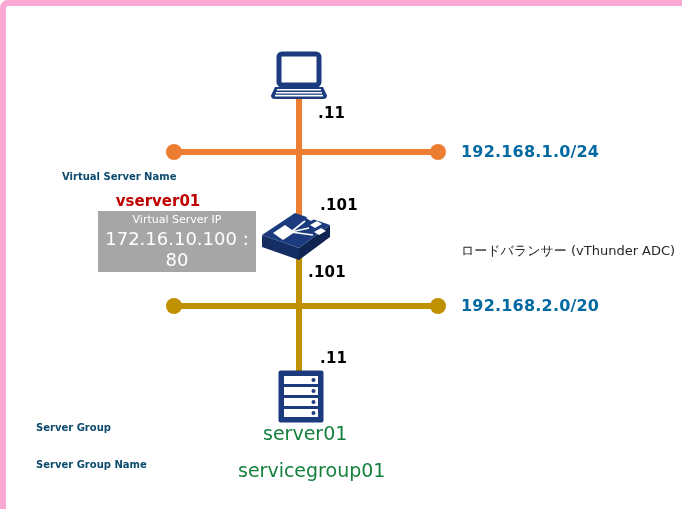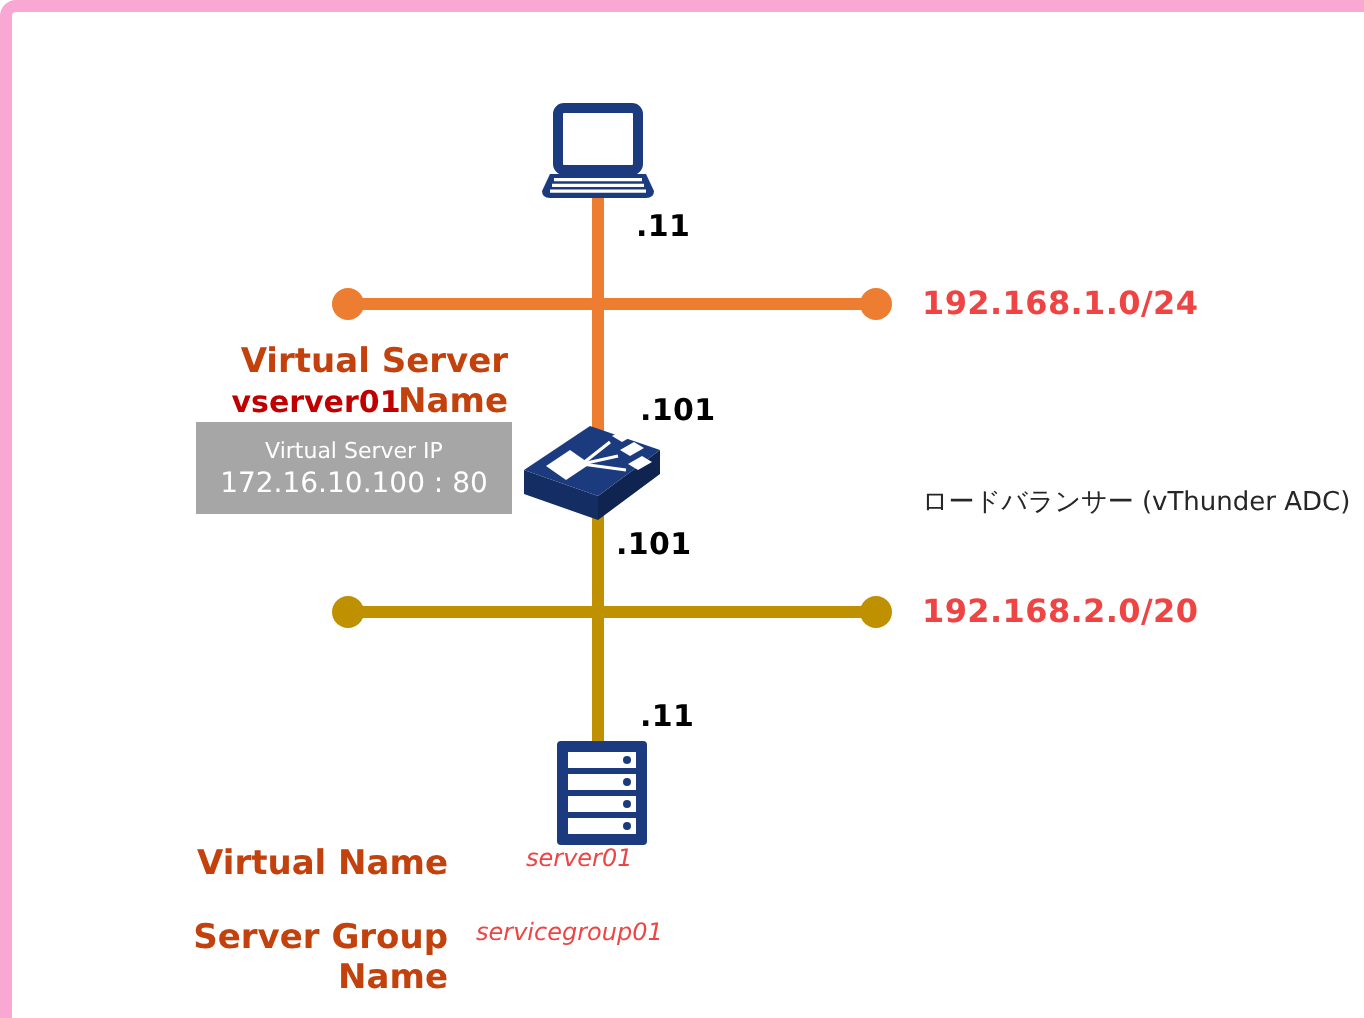--- a/index.html
+++ b/index.html
@@ -27,34 +27,34 @@
   
   .vline{width:6px;}
   .hline{height:6px;}
   .line-orange{background:var(--orange);}
   .line-gold{background:var(--gold);}
   .dot{width:16px;height:16px;border-radius:50%;}
   .dot-orange{background:var(--orange);}
   .dot-gold{background:var(--gold);}
   
   .iplabel{font-weight:bold;font-size:15px;color:#000;letter-spacing:0.2px;}
-  .cidr{font-weight:bold;font-size:16px;color:#ef4444;letter-spacing:0.2px;}
-  .keylabel{font-weight:bold;font-size:17px;color:#c2410c;text-align:right;}
+  .cidr{font-weight:bold;font-size:16px;color:#0369a1;letter-spacing:0.2px;}
+  .keylabel{font-weight:bold;font-size:10px;color:#0c4a6e;}
   .value-red{font-weight:bold;font-size:15px;color:var(--red);text-align:center;}
-  .value-plain{font-size:12px;color:#ef4444;font-style:italic;}
+  .value-plain{font-size:19px;color:#15803d;}
   .jp{font-size:13px;color:#262626;}
   .vipbox{
     background:var(--gray_box);
     color:#fff;
     text-align:center;
     display:flex;flex-direction:column;justify-content:center;
     gap:2px;
   }
   .vipbox .t1{font-size:11px;}
-  .vipbox .t2{font-size:14px;}
+  .vipbox .t2{font-size:18px;}
   
   .navy-fill{fill:var(--navy);}
   .navy-dark-fill{fill:var(--navy-dark);}
   .navy-darker-fill{fill:var(--navy-darker);}
   .white-fill{fill:#fff;}
   .white-stroke{stroke:#fff;}
   .navy-stroke{stroke:var(--navy);}
 </style>
 </head>
 <body>
@@ -83,21 +83,21 @@
     </svg>
   </div>
 
   <div class="abs iplabel" style="left:312px;top:98px;">.11</div>
 
   <div class="abs cidr" style="left:455px;top:136px;">192.168.1.0/24</div>
 
   <div class="abs keylabel" style="left:56px;top:165px;width:192px;">Virtual Server Name</div>
   <div class="abs value-red" style="left:56px;top:186px;width:192px;">vserver01</div>
 
-  <div class="abs vipbox" style="left:92px;top:205px;width:158px;height:46px;">
+  <div class="abs vipbox" style="left:92px;top:205px;width:158px;height:61px;">
     <div class="t1">Virtual Server IP</div>
     <div class="t2">172.16.10.100 : 80</div>
   </div>
 
   <div class="abs iplabel" style="left:314px;top:190px;">.101</div>
 
   <div class="abs" style="left:254px;top:200px;">
     <svg width="72" height="58" viewBox="0 0 72 58">
       <polygon points="2,41 2,29 39,42 39,54" class="navy-dark-fill"></polygon>
       <polygon points="39,42 70,19 70,31 39,54" class="navy-darker-fill"></polygon>
@@ -128,19 +128,19 @@
       <rect x="6" y="28" width="34" height="8" class="white-fill"></rect>
       <rect x="6" y="39" width="34" height="8" class="white-fill"></rect>
       <circle cx="35.5" cy="10" r="2" class="navy-fill"></circle>
       <circle cx="35.5" cy="21" r="2" class="navy-fill"></circle>
       <circle cx="35.5" cy="32" r="2" class="navy-fill"></circle>
       <circle cx="35.5" cy="43" r="2" class="navy-fill"></circle>
     </svg>
   </div>
 
 
-  <div class="abs keylabel" style="left:30px;top:416px;width:188px;">Virtual Name</div>
+  <div class="abs keylabel" style="left:30px;top:416px;width:188px;">Server Group</div>
   <div class="abs value-plain" style="left:257px;top:416px;">server01</div>
 
   <div class="abs keylabel" style="left:30px;top:453px;width:188px;">Server Group Name</div>
   <div class="abs value-plain" style="left:232px;top:453px;">servicegroup01</div>
 
 </div>
 
 </body></html>

